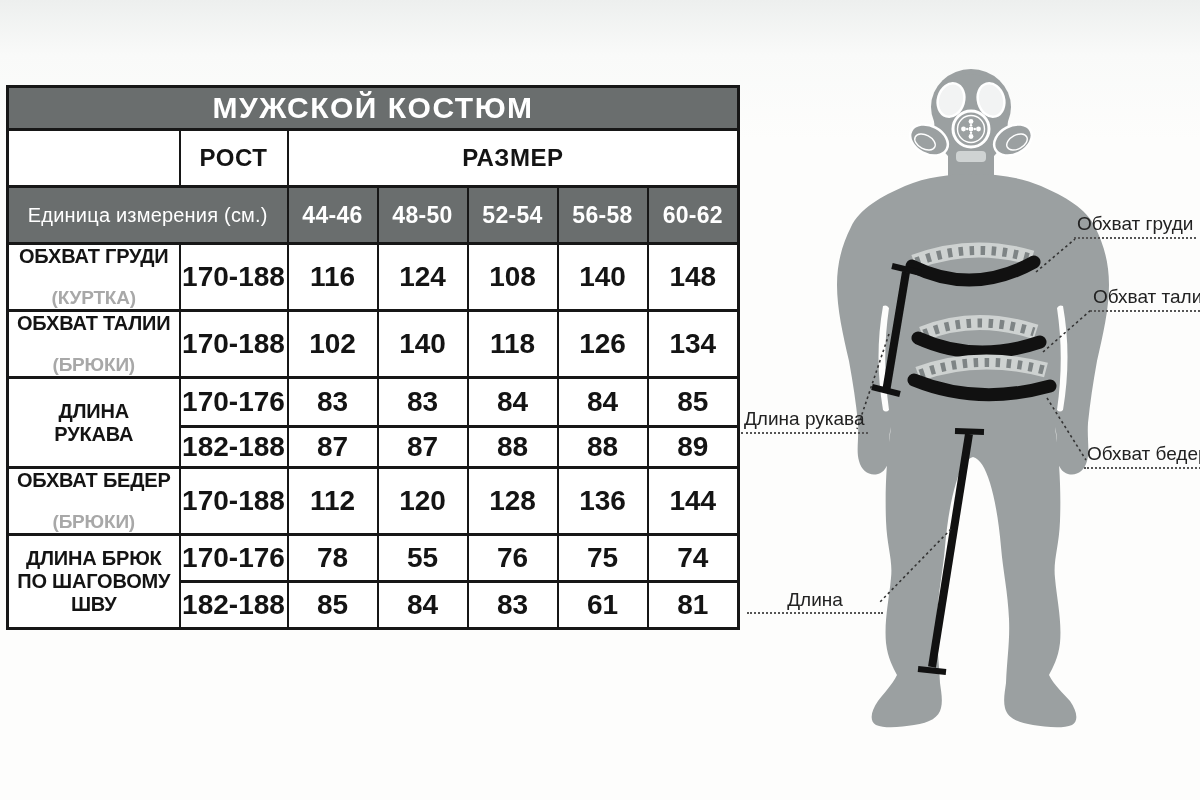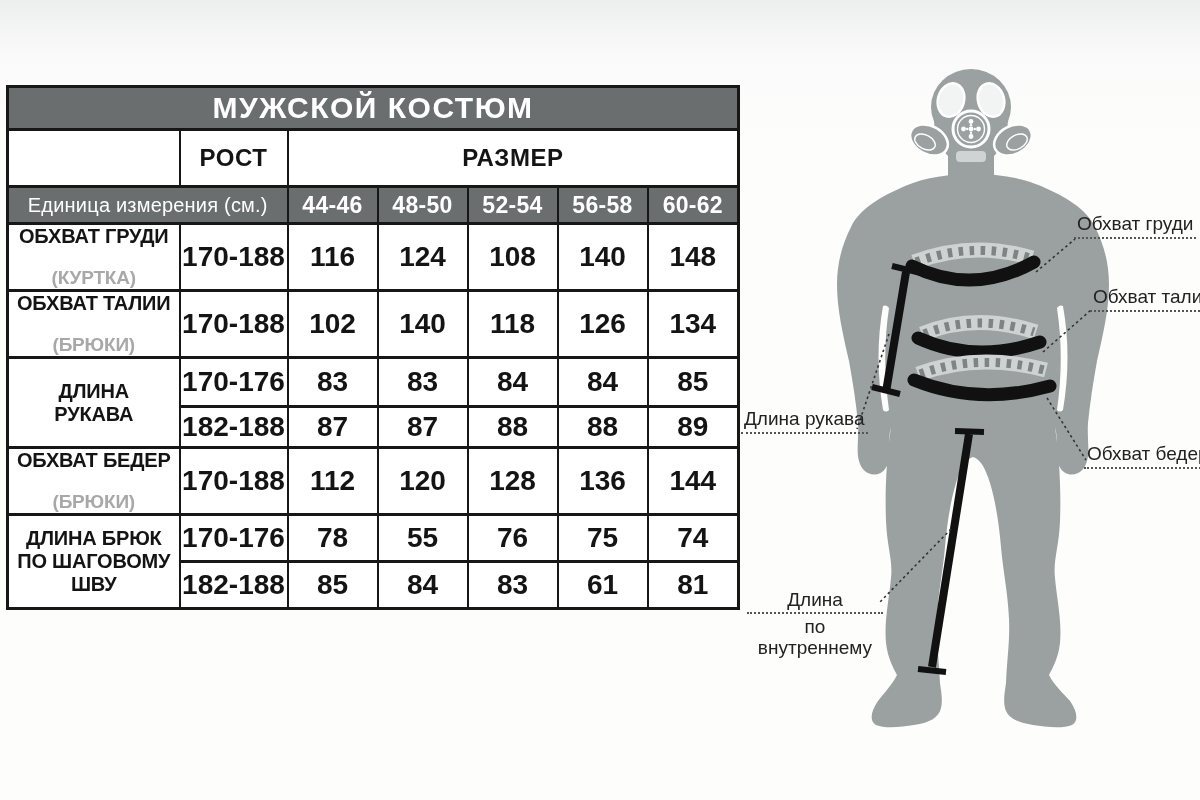--- a/index.html
+++ b/index.html
@@ -60,21 +60,21 @@
   </colgroup>
   <tbody>
   <tr class="r-title" style="height:43px">
     <td colspan="7">МУЖСКОЙ КОСТЮМ</td>
   </tr>
   <tr class="r-head" style="height:57px">
     <td></td>
     <td>РОСТ</td>
     <td colspan="5">РАЗМЕР</td>
   </tr>
-  <tr class="r-unit" style="height:37px">
+  <tr class="r-unit" style="height:57px">
     <td colspan="2" class="c-unit">Единица измерения (см.)</td>
     <td class="c-size">44-46</td>
     <td class="c-size">48-50</td>
     <td class="c-size">52-54</td>
     <td class="c-size">56-58</td>
     <td class="c-size">60-62</td>
   </tr>
 
   <tr style="height:61px">
     <td class="c-label">
@@ -244,14 +244,13 @@
     <line x1="951" y1="529" x2="879" y2="603"></line>
   </g>
 </svg>
 
 <div class="fig-label" id="lbl-chest">Обхват груди</div>
 <div class="fig-label" id="lbl-waist">Обхват талии</div>
 <div class="fig-label" id="lbl-hips">Обхват бедер</div>
 <div class="fig-label" id="lbl-sleeve">Длина рукава</div>
 <div id="lbl-inseam">
   <div class="l1">Длина</div>
-  <div>по внутреннему</div>
 </div>
 
 </body></html>

